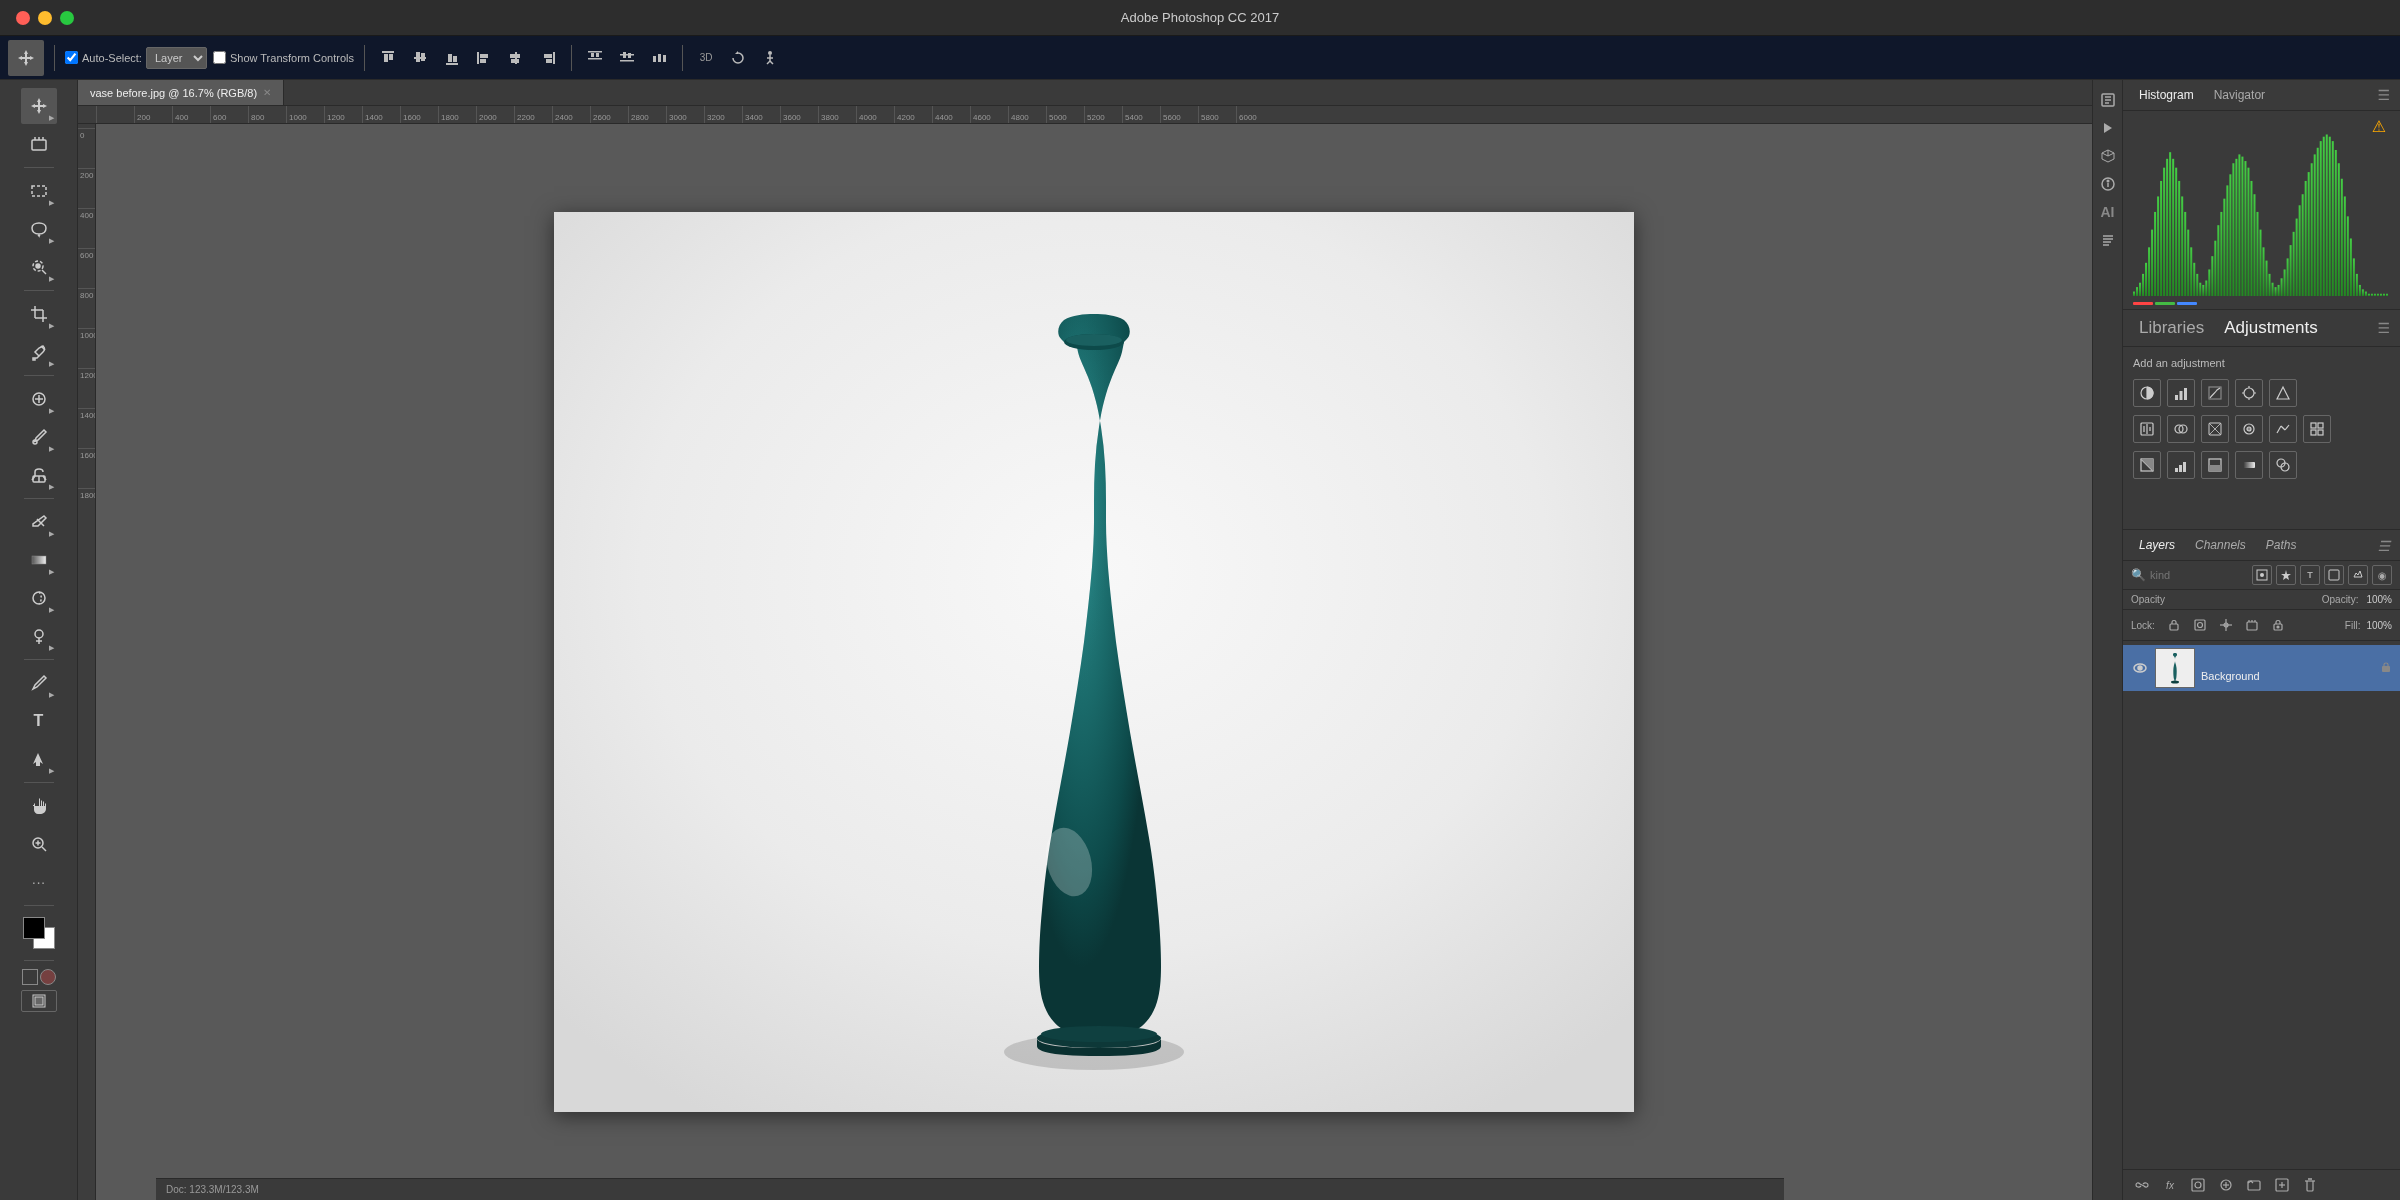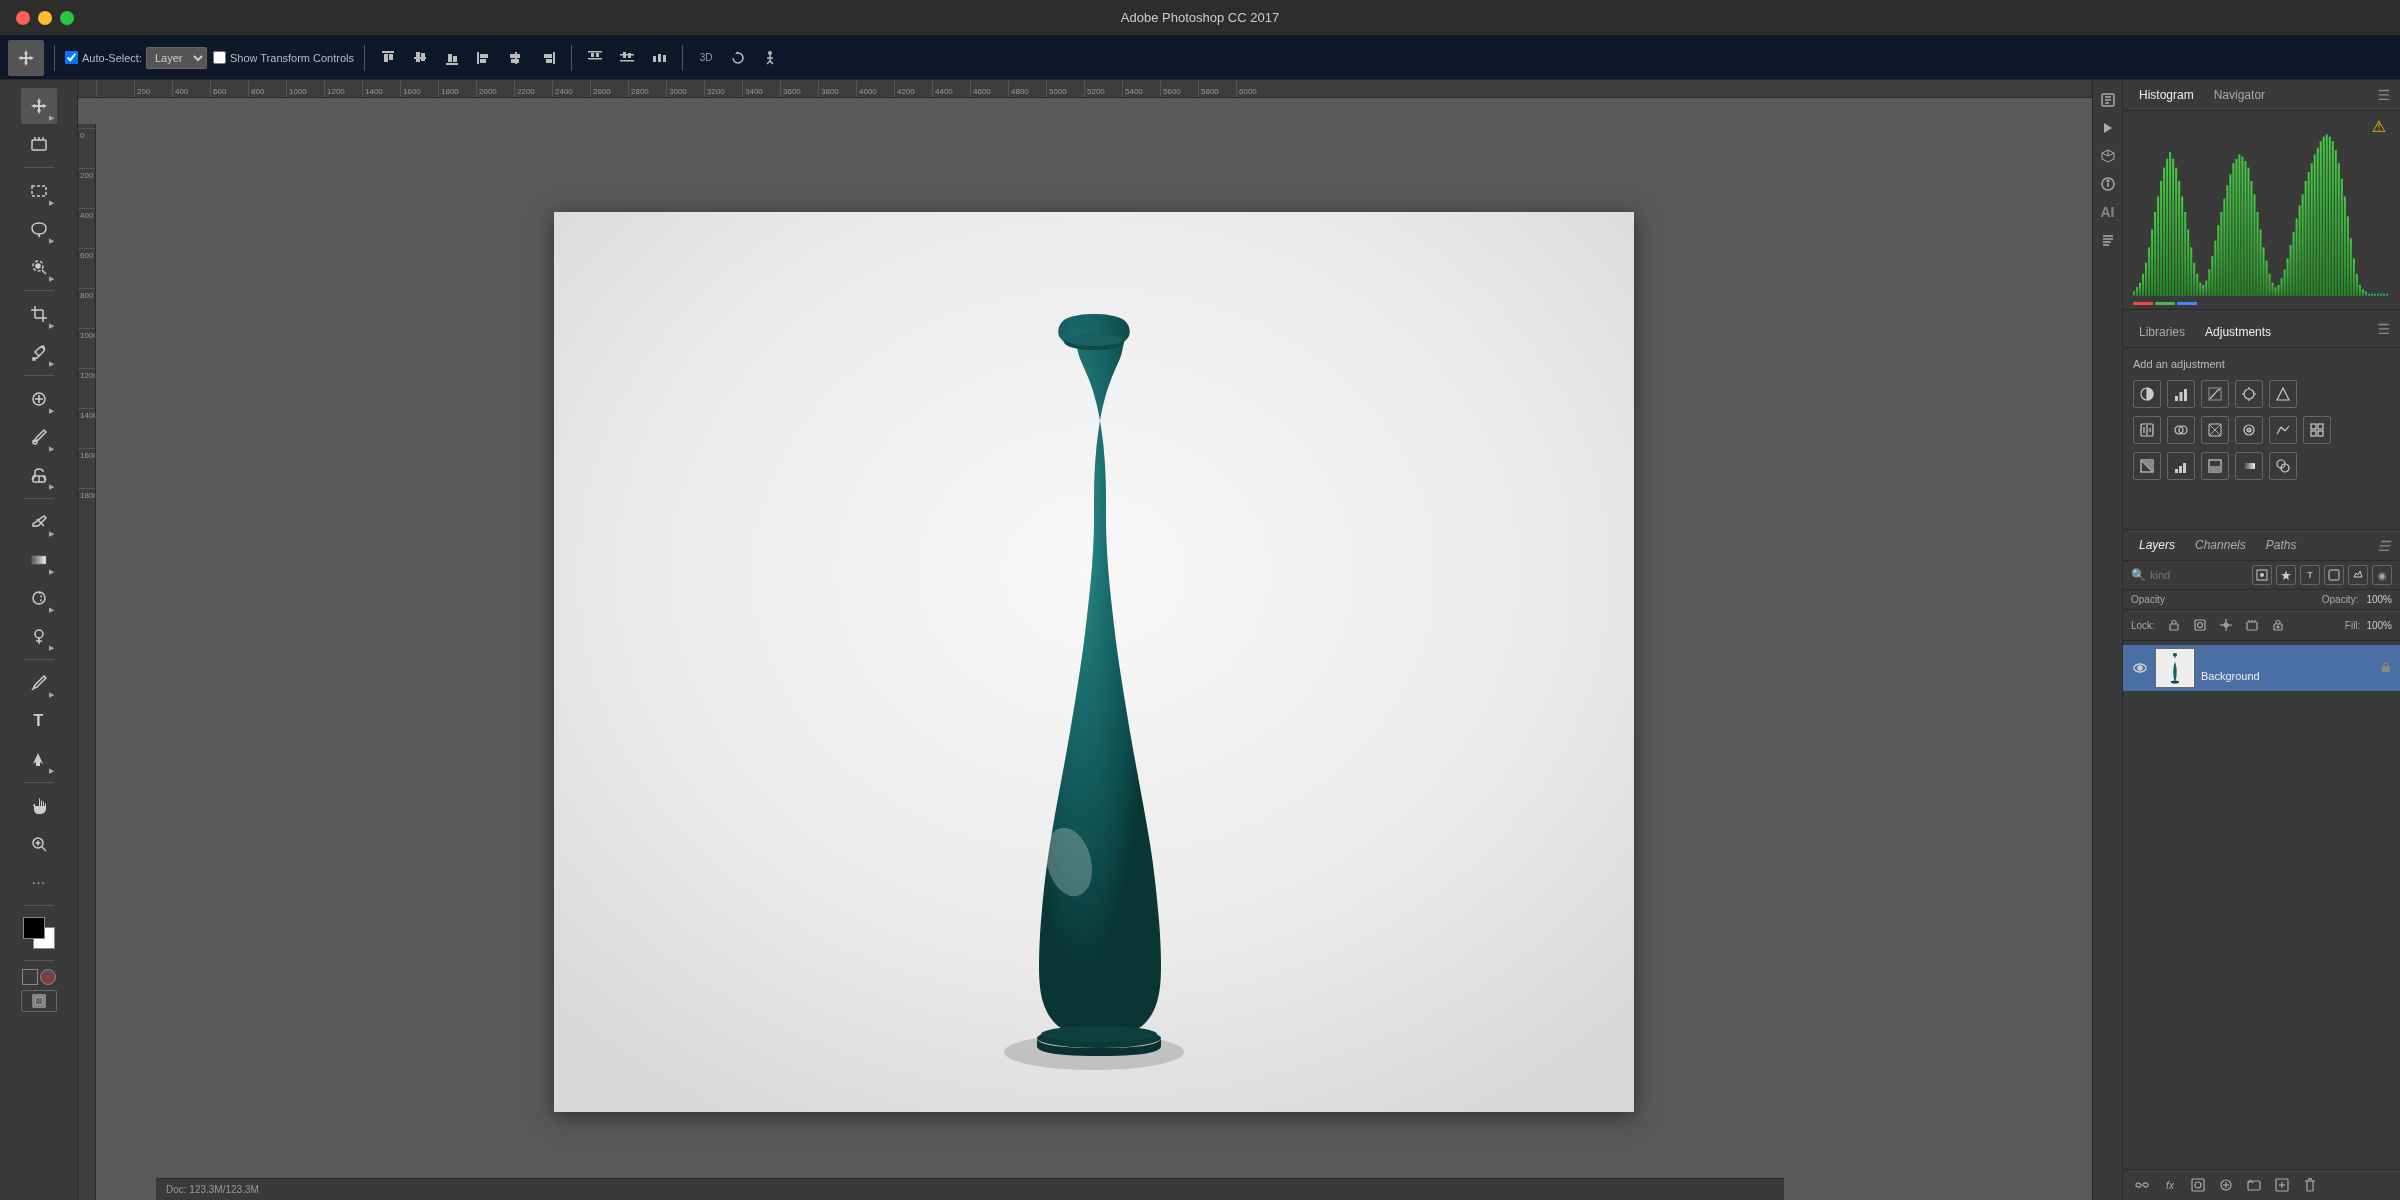--- a/index.html
+++ b/index.html
@@ -349,25 +349,24 @@
       flex-direction: column;
     }
     #adj-header {
       display: flex;
       align-items: center;
       padding: 6px 10px;
       gap: 8px;
       border-bottom: 1px solid #2a2a2a;
     }
     .adj-tab {
-      font-size: 12px;
+      font-size: 17px;
       color: #aaa;
       cursor: pointer;
       padding: 2px 6px;
-      margin-top: 7px;
     }
     .adj-tab.active { color: #eee; }
     .adj-content {
       flex: 1;
       padding: 10px;
     }
     .adj-title {
       font-size: 11px;
       color: #bbb;
       margin-bottom: 10px;
@@ -884,20 +883,26 @@
     <div class="screen-mode-btn">
       <svg width="14" height="14" viewBox="0 0 14 14" fill="none" stroke="#ccc" stroke-width="1">
           <rect x="1" y="1" width="12" height="12"></rect>
           <rect x="3" y="3" width="8" height="8" fill="#666"></rect>
         </svg>
     </div>
   </div>
 
   <div id="canvas-area">
 
+    <div id="canvas-tab-bar">
+      <div class="canvas-tab active">
+        <span>vase before.jpg @ 16.7% (RGB/8)</span>
+        <span style="font-size:10px; color:#888;">✕</span>
+      </div>
+    </div>
 
     <div id="ruler-top">
       <div class="ruler-top-inner">
         <div class="rtick"></div>
         <div class="rtick">200</div>
         <div class="rtick">400</div>
         <div class="rtick">600</div>
         <div class="rtick">800</div>
         <div class="rtick">1000</div>
         <div class="rtick">1200</div>

